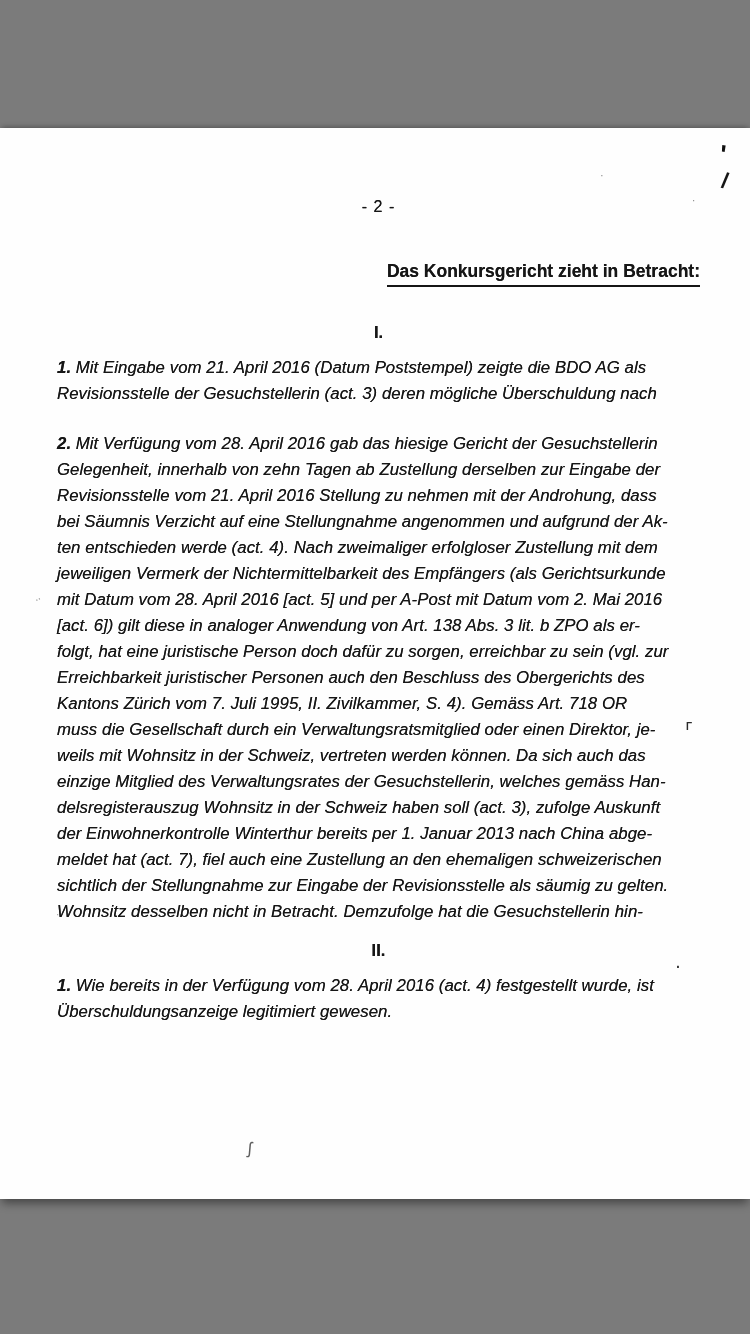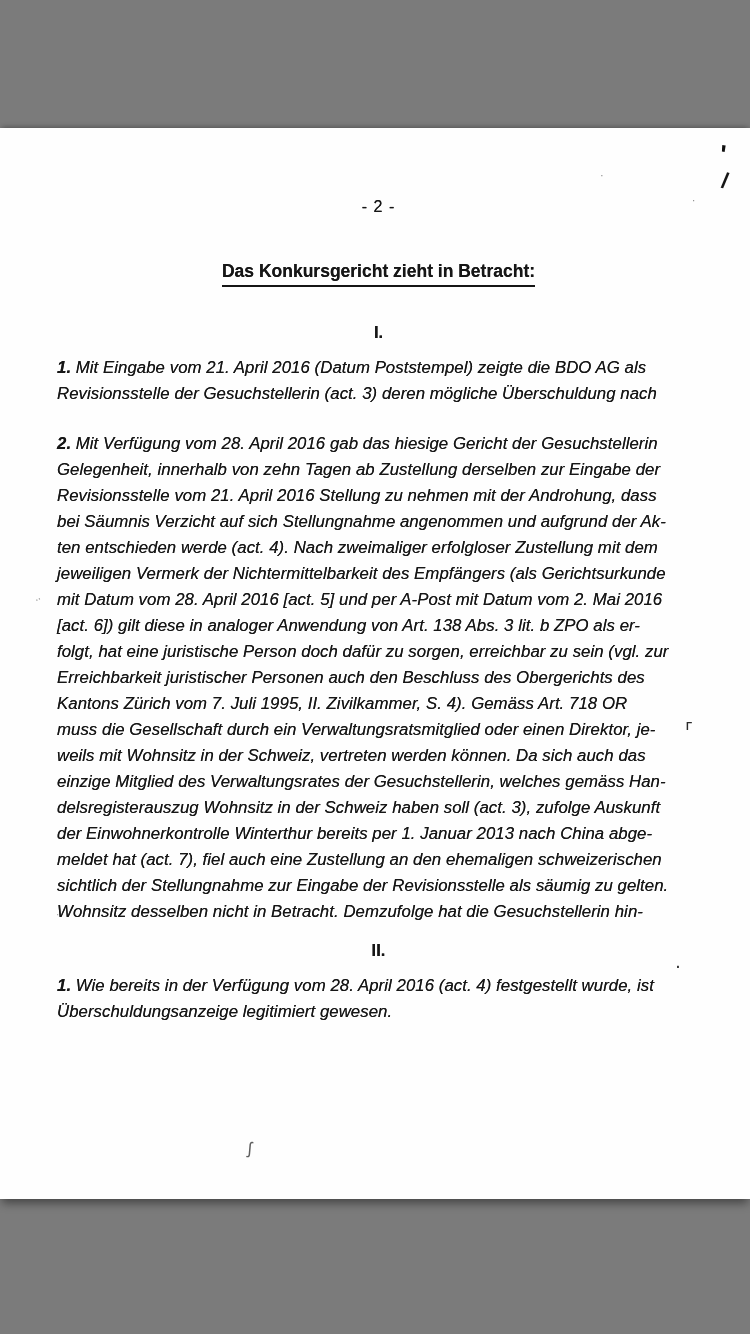--- a/index.html
+++ b/index.html
@@ -39,21 +39,21 @@
     text-shadow: 0 0 0.4px rgba(10,10,10,0.8);
   }
   .page-num {
     padding-top: 66px;
     text-align: center;
     font-size: 16px;
     letter-spacing: 1px;
   }
   .doc-heading {
     margin-top: 38px;
-    text-align: center;
+    text-align: right;
     font-weight: bold;
     font-size: 17.5px;
   }
   .doc-heading .underlined {
     display: inline-block;
     border-bottom: 2px solid #1a1a1a;
     padding-bottom: 1px;
   }
   .sec-numeral {
     margin-top: 32px;
@@ -112,21 +112,21 @@
           <div class="section">
             <div class="sec-numeral">I.</div>
             <div class="para">
               <div class="line"><span class="pnum">1. </span>Mit Eingabe vom 21. April 2016 (Datum Poststempel) zeigte die BDO AG als</div>
               <div class="line">Revisionsstelle der Gesuchstellerin (act. 3) deren mögliche Überschuldung nach</div>
             </div>
             <div class="para">
               <div class="line"><span class="pnum">2. </span>Mit Verfügung vom 28. April 2016 gab das hiesige Gericht der Gesuchstellerin</div>
               <div class="line">Gelegenheit, innerhalb von zehn Tagen ab Zustellung derselben zur Eingabe der</div>
               <div class="line">Revisionsstelle vom 21. April 2016 Stellung zu nehmen mit der Androhung, dass</div>
-              <div class="line">bei Säumnis Verzicht auf sich Stellungnahme angenommen und aufgrund der Ak-</div>
+              <div class="line">bei Säumnis Verzicht auf eine Stellungnahme angenommen und aufgrund der Ak-</div>
               <div class="line">ten entschieden werde (act. 4). Nach zweimaliger erfolgloser Zustellung mit dem</div>
               <div class="line">jeweiligen Vermerk der Nichtermittelbarkeit des Empfängers (als Gerichtsurkunde</div>
               <div class="line">mit Datum vom 28. April 2016 [act. 5] und per A-Post mit Datum vom 2. Mai 2016</div>
               <div class="line">[act. 6]) gilt diese in analoger Anwendung von Art. 138 Abs. 3 lit. b ZPO als er-</div>
               <div class="line">folgt, hat eine juristische Person doch dafür zu sorgen, erreichbar zu sein (vgl. zur</div>
               <div class="line">Erreichbarkeit juristischer Personen auch den Beschluss des Obergerichts des</div>
               <div class="line">Kantons Zürich vom 7. Juli 1995, II. Zivilkammer, S. 4). Gemäss Art. 718 OR</div>
               <div class="line">muss die Gesellschaft durch ein Verwaltungsratsmitglied oder einen Direktor, je-</div>
               <div class="line">weils mit Wohnsitz in der Schweiz, vertreten werden können. Da sich auch das</div>
               <div class="line">einzige Mitglied des Verwaltungsrates der Gesuchstellerin, welches gemäss Han-</div>

